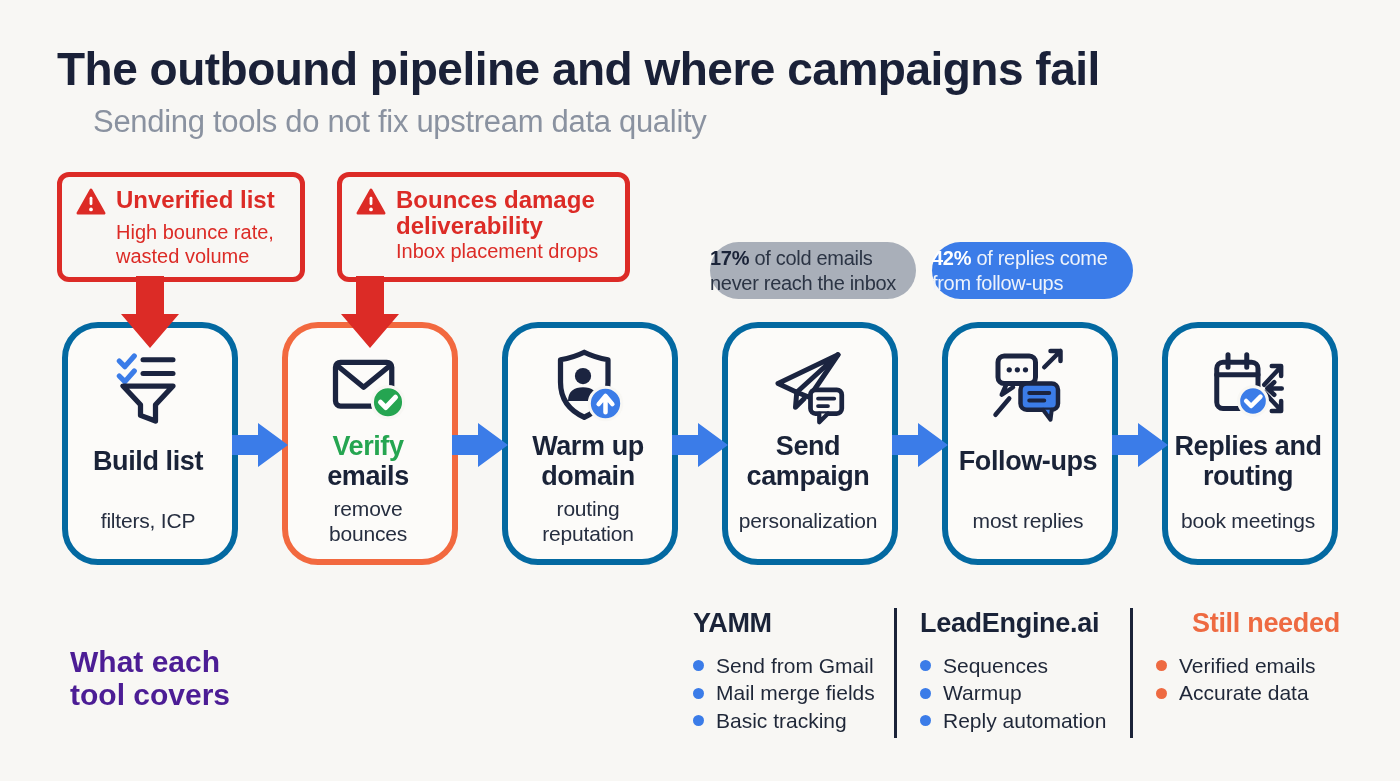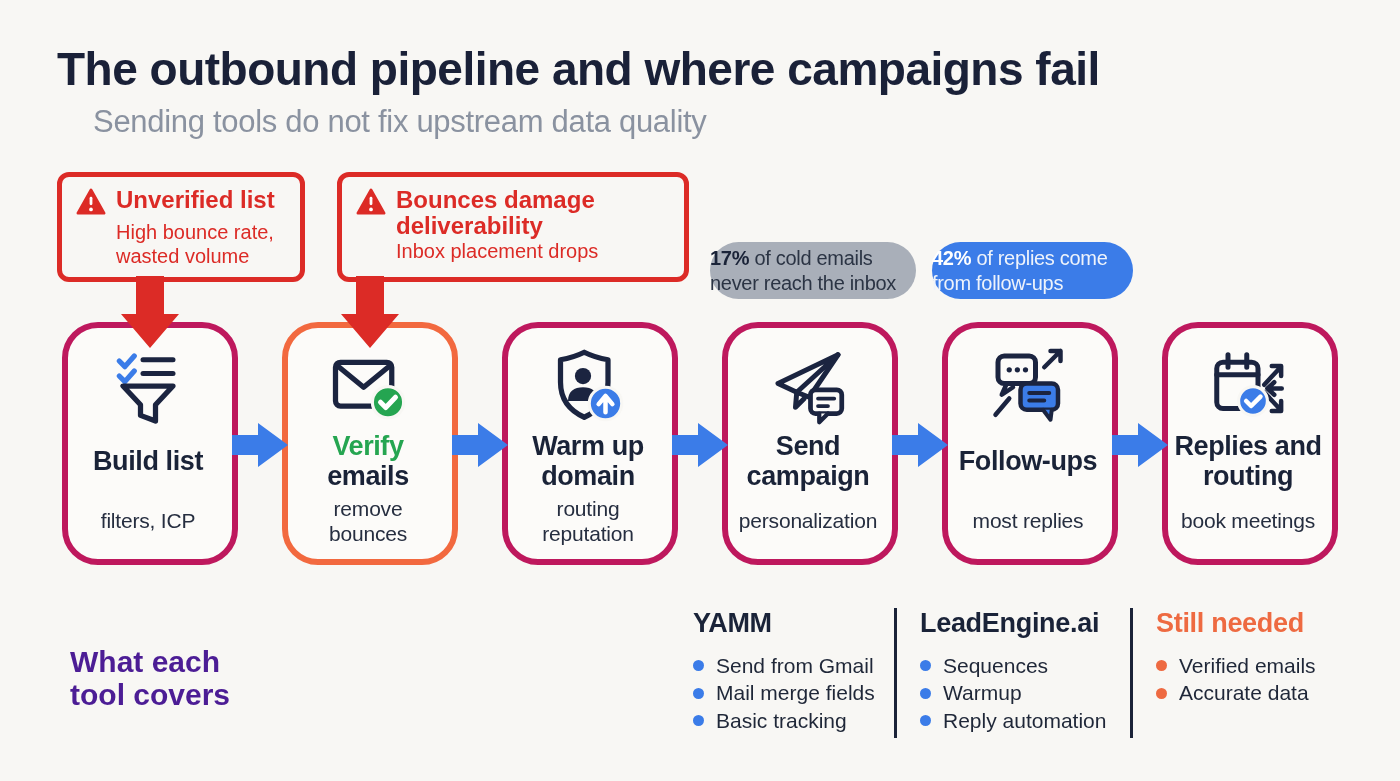--- a/index.html
+++ b/index.html
@@ -34,21 +34,21 @@
     display:flex; flex-direction:column; justify-content:center; align-items:flex-start;
     font-size:20px; line-height:25px; letter-spacing:-0.3px; text-align:center;
   }
   .pill-gray { background:#a9afb9; color:#2b3444; }
   .pill-gray b { color:#1a2338; }
   .pill-blue { background:#3b7ce8; color:#eef3fb; }
   .pill-blue b { color:#ffffff; }
   
   .card {
     position:absolute; top:322px; width:176px; height:243px;
-    border:6px solid #be185d; border-radius:36px; background:#fcfbf9;
+    border:6px solid #0369a1; border-radius:36px; background:#fcfbf9;
     display:flex; flex-direction:column; align-items:center;
     padding:14px 8px 10px 4px;
   }
   .card.orange { border-color:#f2693f; }
   .card-icon { height:88px; display:flex; align-items:center; justify-content:center; }
   .card-title {
     min-height:62px; display:flex; flex-direction:column; justify-content:center;
     font-size:27px; font-weight:bold; color:#1a2338; text-align:center;
     line-height:30px; letter-spacing:-0.4px;
   }
@@ -59,21 +59,21 @@
     max-width:140px;
   }
   .blue-arrow { position:absolute; top:419px; z-index:6; }
   
   .tools-label {
     position:absolute; left:70px; top:645px;
     font-size:30px; font-weight:bold; color:#4c1d95; line-height:33px;
   }
   .tool-col { position:absolute; top:608px; }
   .tool-name { font-size:27px; font-weight:bold; color:#1a2338; letter-spacing:-0.3px; margin-bottom:13px; }
-  .tool-name.orange-text { color:#ee6a41; }
+  .tool-name.orange-text { color:#ee6a41;margin-left:36px; }
   .tool-item { display:flex; align-items:center; gap:12px; height:27.5px; font-size:21px; color:#1f2738; }
   .bullet { width:11px; height:11px; border-radius:50%; flex:0 0 auto; }
   .bullet-blue { background:#3b7ce8; }
   .bullet-orange { background:#ee6a41; }
   .v-divider { position:absolute; top:608px; width:3px; height:130px; background:#1b2338; }
 </style>
 </head>
 <body>
 
 <div class="canvas">
@@ -89,21 +89,21 @@
             <rect x="14.5" y="9.5" width="3" height="9" rx="1.5" fill="#fff"></rect>
             <circle cx="16" cy="23" r="2" fill="#fff"></circle>
           </svg>
       </span>
       <span class="warn-title">Unverified list</span>
     </div>
     <div class="warn-line">High bounce rate,</div>
     <div class="warn-line">wasted volume</div>
   </div>
 
-  <div class="warn-box" style="left:337px; width:352px;">
+  <div class="warn-box" style="left:337px; width:293px;">
     <div class="warn-head">
       <span class="warn-icon">
         <svg width="30" height="28" viewBox="0 0 32 30">
             <path d="M16 2 L30 27 H2 Z" fill="#dc2b26" stroke="#dc2b26" stroke-width="3" stroke-linejoin="round"></path>
             <rect x="14.5" y="9.5" width="3" height="9" rx="1.5" fill="#fff"></rect>
             <circle cx="16" cy="23" r="2" fill="#fff"></circle>
           </svg>
       </span>
       <span class="warn-title" style="max-width:215px;">Bounces damage deliverability</span>
     </div>

